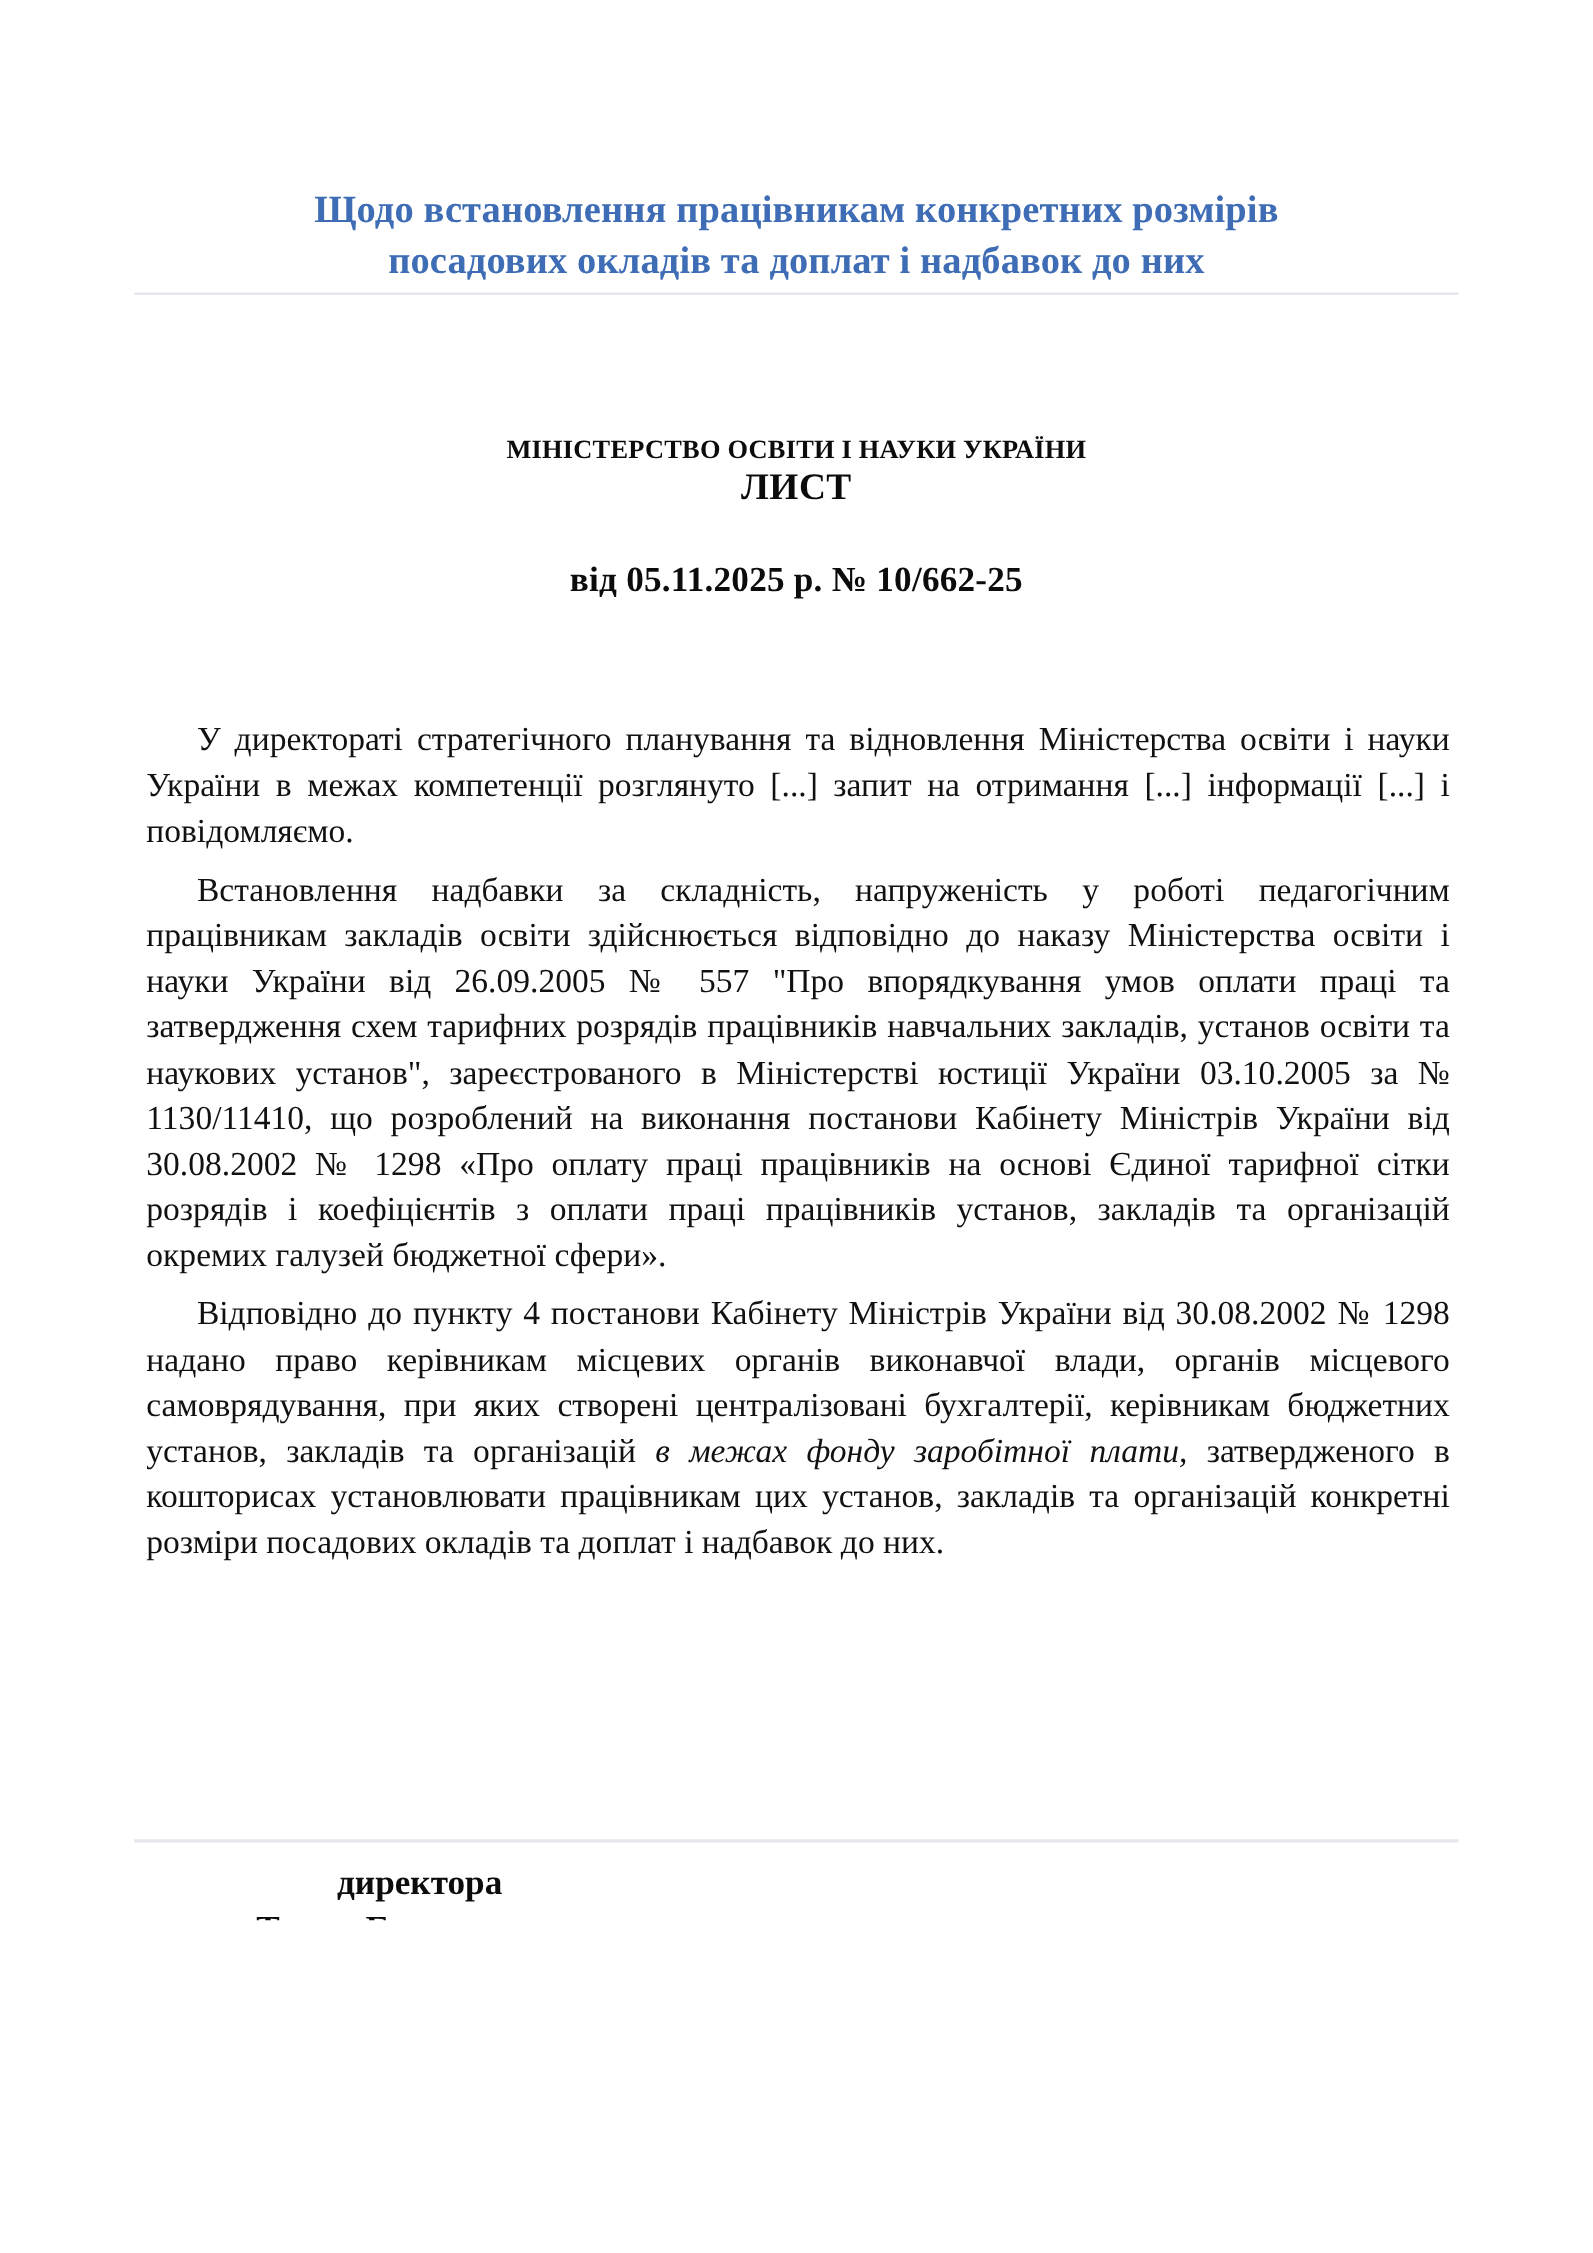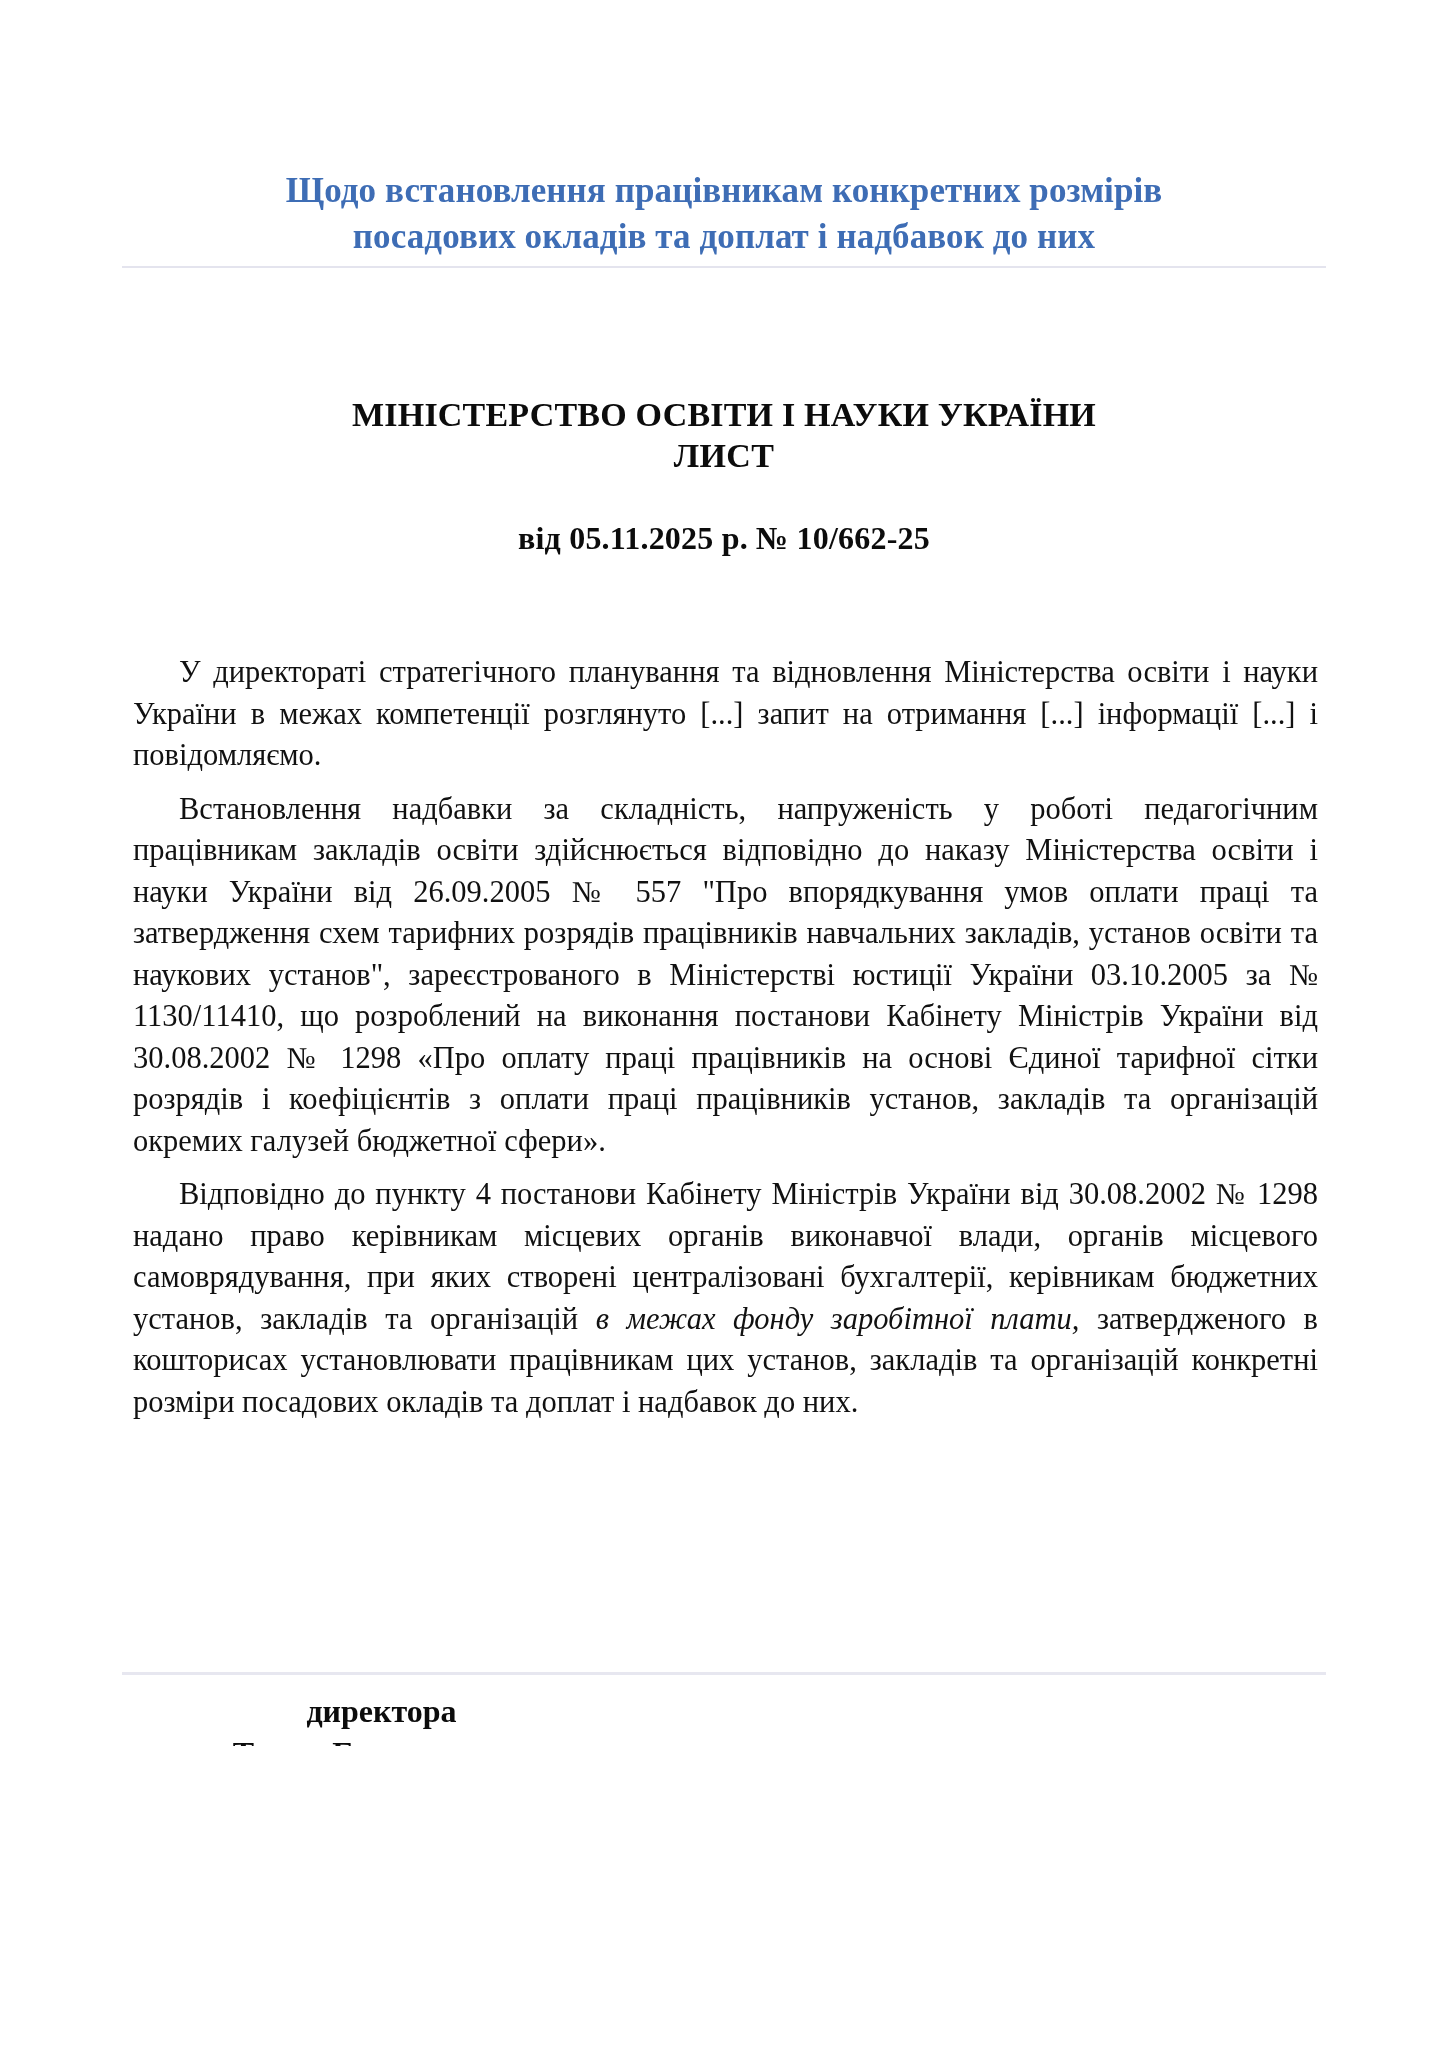--- a/index.html
+++ b/index.html
@@ -46,21 +46,21 @@
   
   .title-block {
     position: absolute;
     left: 160px;
     top: 395px;
     width: 1128px;
     text-align: center;
     color: #0c0c0c;
   }
   .ministry-line {
-    font-size: 34px;
+    font-size: 24px;
     font-weight: bold;
     letter-spacing: 0.2px;
     line-height: 1.2;
   }
   .letter-word {
     font-size: 34px;
     font-weight: bold;
     letter-spacing: 0.4px;
     line-height: 1.2;
   }

